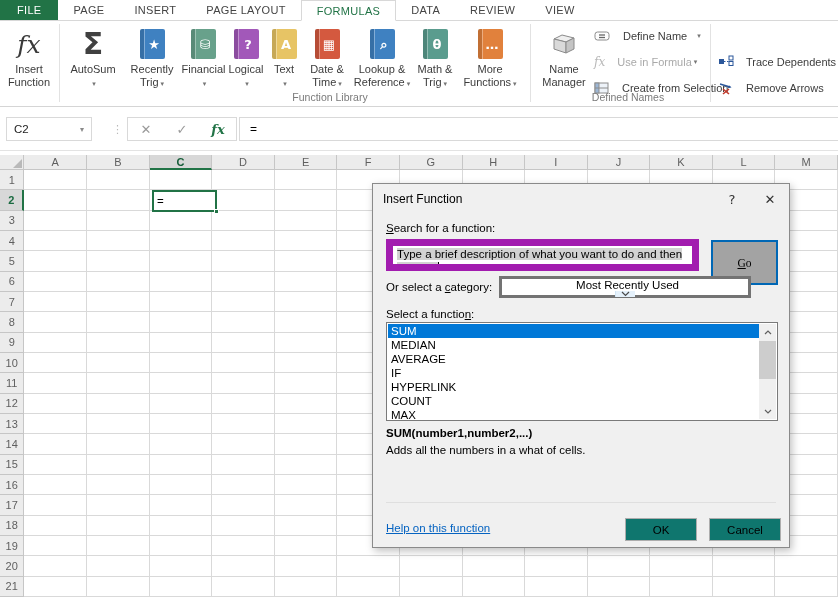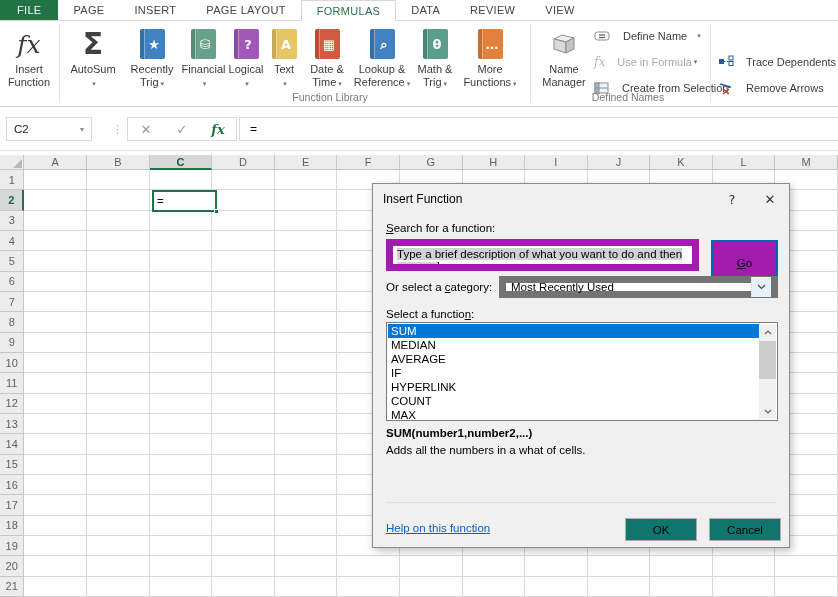--- a/index.html
+++ b/index.html
@@ -87,24 +87,24 @@
   #dtitlebar { position:absolute; left:0; top:0; right:0; height:30px; display:flex; align-items:center; }
   #dtitle { padding-left:10px; font-size:12px; color:#000; flex:1; }
   .titlebtn { width:38px; height:29px; display:flex; align-items:center; justify-content:center;
     font-family:"DejaVu Sans",sans-serif; font-size:13px; color:#333; }
   .dlabel { position:absolute; color:#000; }
   .u { text-decoration:underline; }
   #searchbox { position:absolute; left:13px; top:55px; width:313px; height:32px; background:#fff;
     border:7px solid #a21caf; padding:1px 4px; line-height:14px; color:#000; overflow:hidden; }
   #searchbox .selhl { background:#d2d2d2; }
   .caret { display:inline-block; width:1px; height:12px; background:#000; vertical-align:-2px; }
-  #gobtn { position:absolute; left:338px; top:56px; width:67px; height:45px; background:#a21caf;
-    border:2px solid #0067b5; display:flex; align-items:center; justify-content:center; color:#000; }
-  #combobox { position:absolute; left:126px; top:92px; width:279px; height:22px; background:#fff;
-    border:7px solid #737373; display:flex; align-items:center; }
+  #gobtn { position:absolute; left:338px; top:56px; width:67px; height:45px; background:#a3a3a3;
+    border:2px solid #0067b5; display:flex; align-items:center; justify-content:center; color:#000;font-family:Liberation Serif, serif; }
+  #combobox { position:absolute; left:126px; top:92px; width:252px; height:22px; background:#fff;
+    border:3px solid #737373; display:flex; align-items:center;flex-direction:column; }
   #combobox .cbval { flex:1; padding-left:5px; color:#000; }
   #combobox .cbarrow { width:20px; height:20px; background:#e5f1fb; border-left:1px solid #d0e5f5;
     display:flex; align-items:center; justify-content:center; }
   #listbox { position:absolute; left:13px; top:138px; width:392px; height:99px; background:#fff;
     border:1px solid #7a7a7a; }
   #listitems { position:absolute; left:1px; top:1px; right:18px; bottom:1px; overflow:hidden; }
   .fitem { height:14px; line-height:14px; padding-left:3px; color:#000; white-space:nowrap; }
   .fitem.sel { background:#0078d7; color:#fff; }
   #lscroll { position:absolute; right:1px; top:1px; width:17px; bottom:1px; background:#f0f0f0; }
   .sarrow { position:absolute; left:0; width:17px; height:16px; display:flex; align-items:center;

